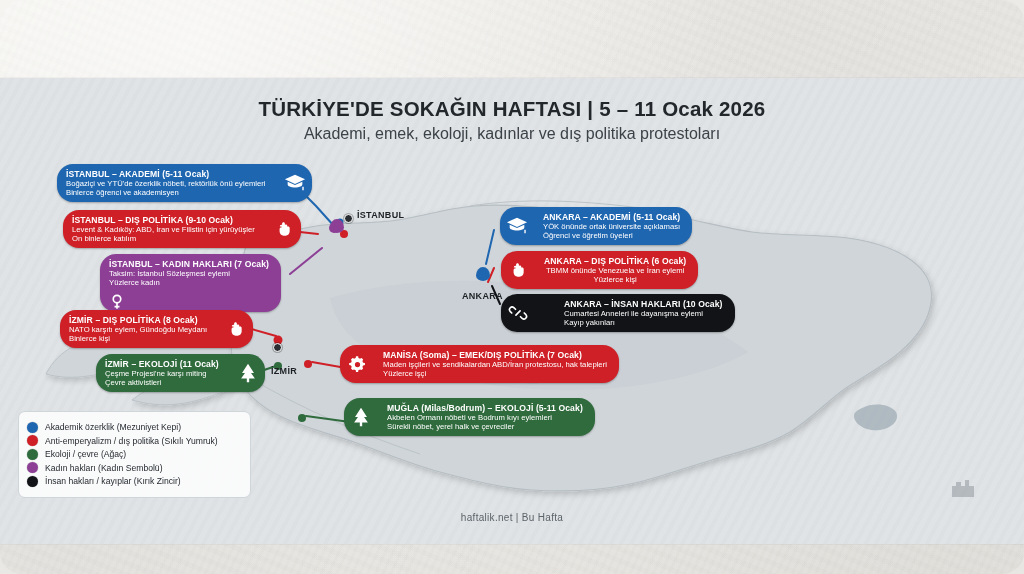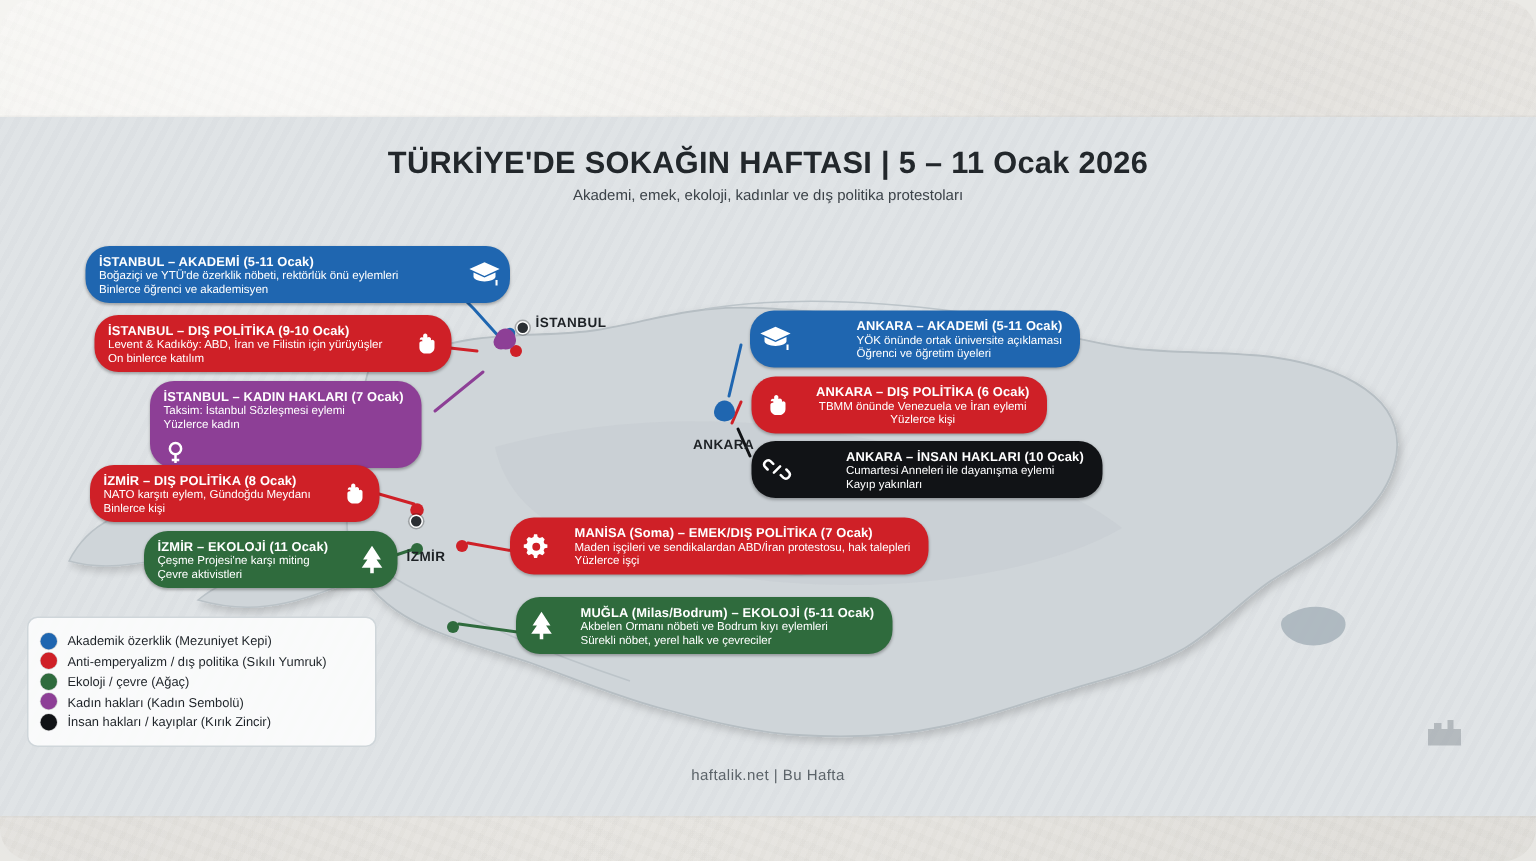--- a/index.html
+++ b/index.html
@@ -37,21 +37,21 @@
       repeating-linear-gradient(118deg, rgba(0,0,0,0.012) 0 4px, rgba(255,255,255,0.02) 4px 9px);
     pointer-events:none;
   }
   
   .title{
     position:absolute;left:0;right:0;top:97px;text-align:center;
     font-size:20.5px;font-weight:bold;color:#22272b;letter-spacing:.2px;
   }
   .subtitle{
     position:absolute;left:0;right:0;top:125px;text-align:center;
-    font-size:10px;color:#3b4248;
+    font-size:16px;color:#3b4248;
   }
   .credit{
     position:absolute;left:0;right:0;top:512px;text-align:center;
     font-size:10px;color:#5b6369;letter-spacing:.3px;
   }
   
   #map{position:absolute;left:0;top:78px;width:1024px;height:466px;}
   
   .callout{
     position:absolute;display:flex;align-items:stretch;
@@ -62,21 +62,21 @@
   .callout .txt{padding:5px 12px 5px 9px;}
   .callout .ttl{font-size:8.6px;font-weight:bold;letter-spacing:.1px;white-space:nowrap;}
   .callout .l1{font-size:7.7px;white-space:nowrap;}
   .callout .l2{font-size:7.7px;white-space:nowrap;}
   .callout .ico{
     width:34px;min-width:34px;display:flex;align-items:center;justify-content:center;
     font-size:17px;line-height:1;
   }
   .callout.left .ico{order:2;}
   .callout.right .ico{order:0;}
-  .c-blue{background:#1f66b0;gap:28px;}
+  .c-blue{background:#1f66b0;}
   .c-red{background:#cf2027;}
   .c-purple{background:#8d3f96;}
   .c-green{background:#2f6b3d;}
   .c-black{background:#111316;}
   
   .citydot{position:absolute;width:7px;height:7px;border-radius:50%;background:#2b2f33;border:1.5px solid #fff;box-shadow:0 0 0 1px rgba(0,0,0,.25);}
   .citylbl{position:absolute;font-size:9px;font-weight:bold;color:#1d2125;letter-spacing:.3px;}
   .pin{position:absolute;width:14px;height:14px;border-radius:50% 50% 50% 50%/60% 60% 40% 40%;}
   
   #legend{

